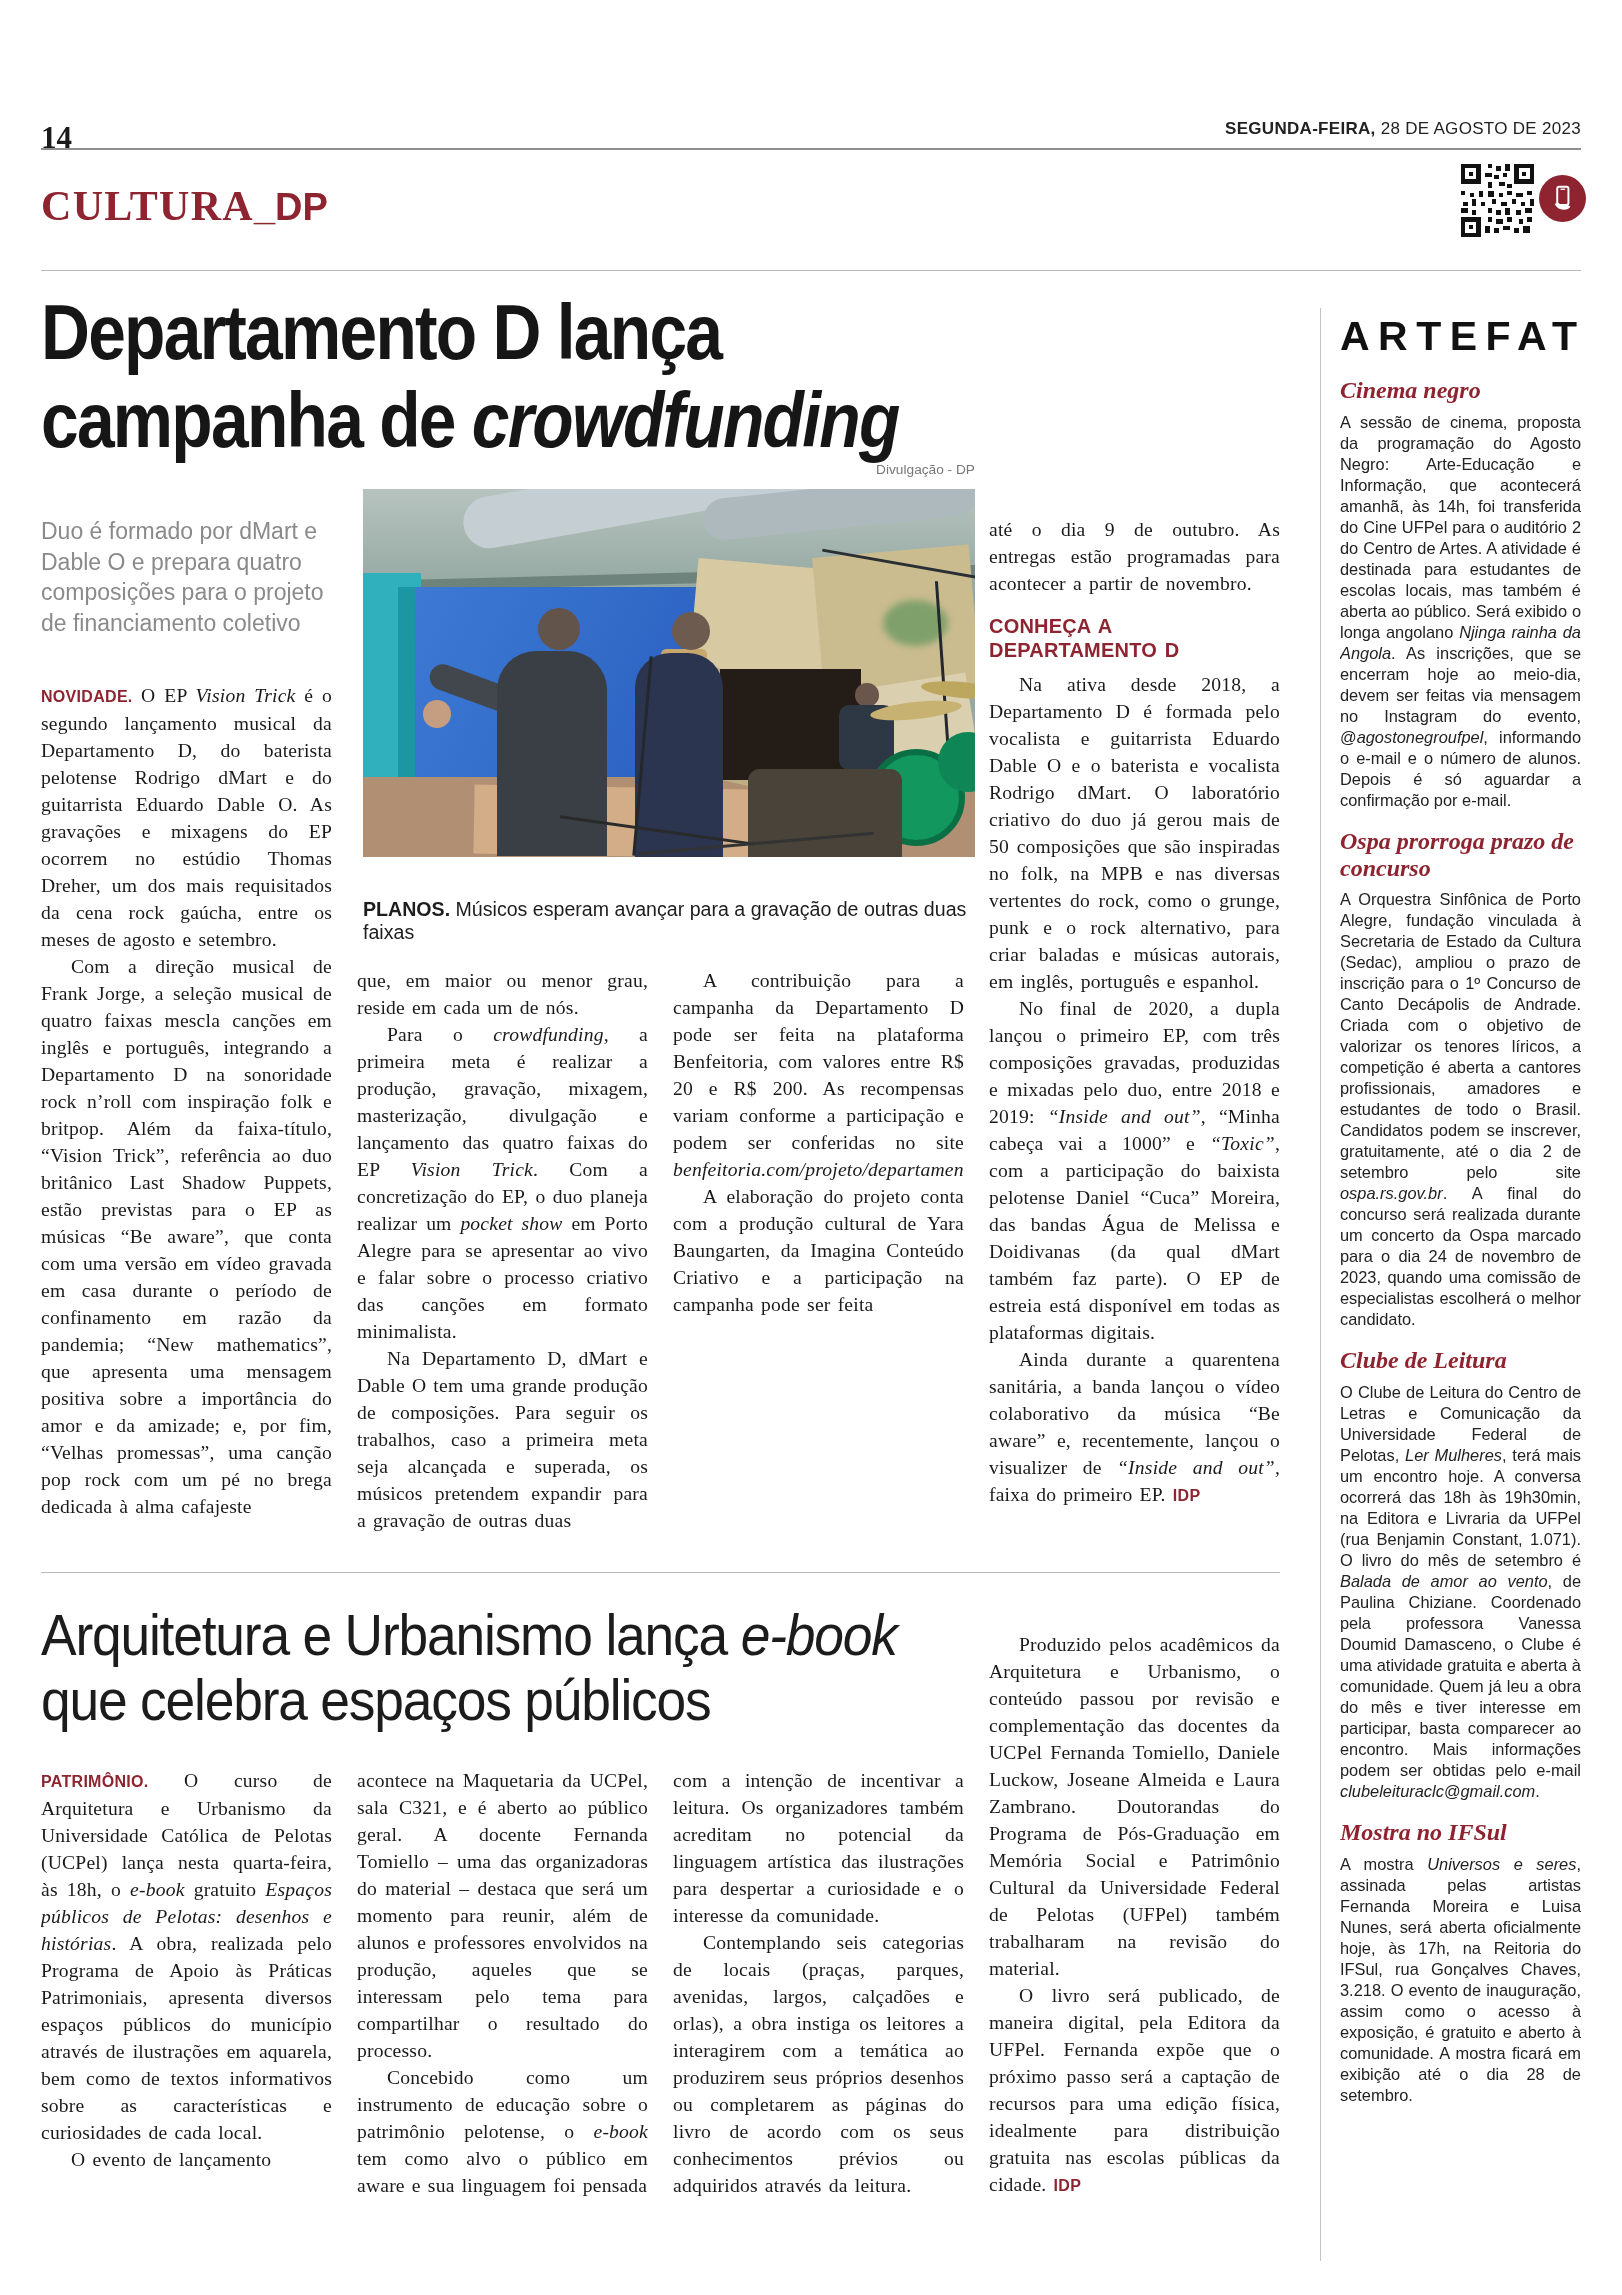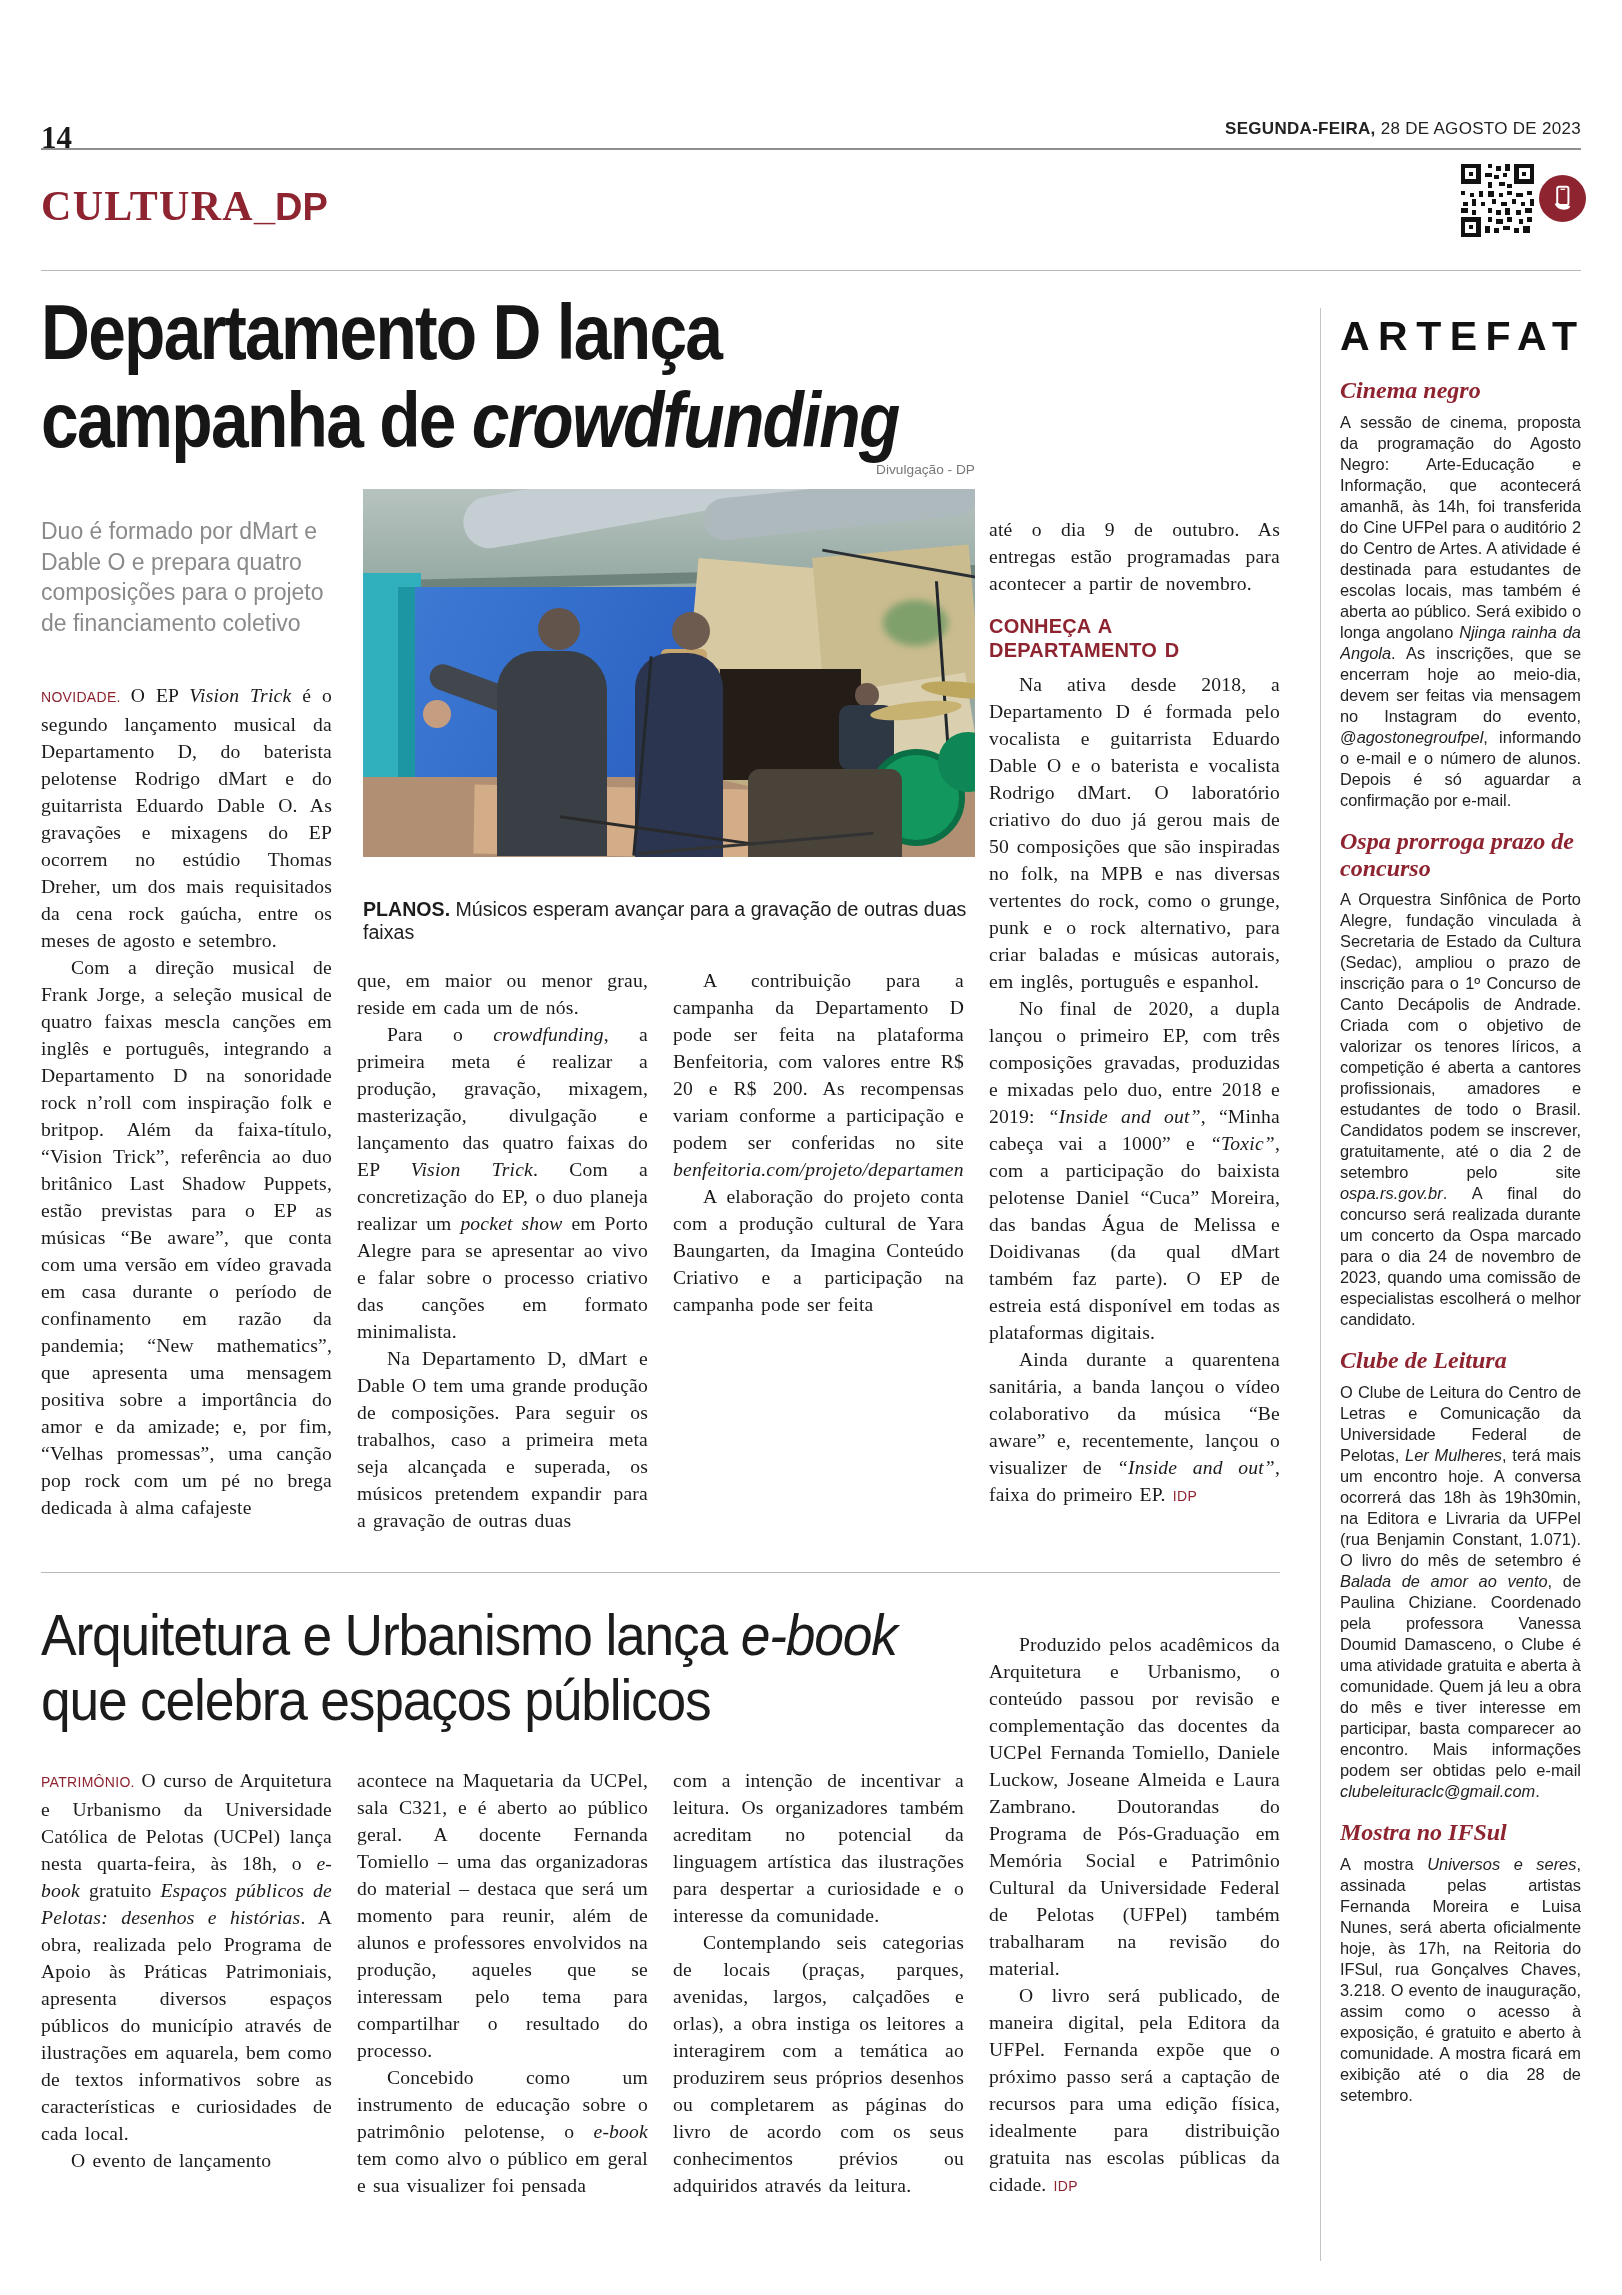--- a/index.html
+++ b/index.html
@@ -39,22 +39,22 @@
   .ph{position:absolute;}
   .caption{font-family:"Liberation Sans",sans-serif;font-size:19.6px;color:#1d1d1d;}
   .caption .lbl{font-weight:700;}
 
   
   .col{position:absolute;width:291px;overflow:hidden;font-size:19.6px;line-height:27px;
        text-align:justify;letter-spacing:0.2px;word-spacing:2px;hyphens:auto;}
   .bp{margin:0;}
   .ind{text-indent:30px;}
   .it{font-style:italic;}
-  .lab{font-family:"Liberation Sans",sans-serif;font-weight:400;color:var(--red);
-       font-size:14px;letter-spacing:0.3px;}
+  .lab{font-family:"Liberation Sans",sans-serif;font-weight:700;color:var(--red);
+       font-size:16px;letter-spacing:0.3px;}
   .subhead{font-family:"Liberation Sans",sans-serif;font-weight:700;color:var(--red);
            font-size:20px;line-height:1.2;margin:17px 0 9.2px;}
 
   
   .hl2{font-family:"Liberation Sans",sans-serif;font-weight:400;font-size:58px;line-height:65px;
        letter-spacing:-1.3px;color:#1c1c1c;transform:scaleX(.92);transform-origin:0 0;white-space:nowrap;}
 
   
   .sidebar{font-family:"Liberation Sans",sans-serif;}
   .sb-title{font-weight:700;font-size:41px;letter-spacing:8.5px;color:#111;}
@@ -228,21 +228,21 @@
       <div><span>que celebra espaços públicos</span></div>
     </div>
   </div>
 
   <div class="col" style="left:41px;top:1767px;height:507px;">
     <p class="bp"><span class="lab">PATRIMÔNIO. </span><span>O curso de Arquitetura e Urbanismo da Universidade Católica de Pelotas (UCPel) lança nesta quarta-feira, às 18h, o </span><span class="it">e-book</span><span> gratuito </span><span class="it">Espaços públicos de Pelotas: desenhos e histórias</span><span>. A obra, realizada pelo Programa de Apoio às Práticas Patrimoniais, apresenta diversos espaços públicos do município através de ilustrações em aquarela, bem como de textos informativos sobre as características e curiosidades de cada local.</span></p>
     <p class="bp ind"><span>O evento de lançamento</span></p>
   </div>
   <div class="col" style="left:357px;top:1767px;height:507px;">
     <p class="bp"><span>acontece na Maquetaria da UCPel, sala C321, e é aberto ao público geral. A docente Fernanda Tomiello – uma das organizadoras do material – destaca que será um momento para reunir, além de alunos e professores envolvidos na produção, aqueles que se interessam pelo tema para compartilhar o resultado do processo.</span></p>
-    <p class="bp ind"><span>Concebido como um instrumento de educação sobre o patrimônio pelotense, o </span><span class="it">e-book</span><span> tem como alvo o público em geral e sua visualizer foi pensada</span></p>
+    <p class="bp ind"><span>Concebido como um instrumento de educação sobre o patrimônio pelotense, o </span><span class="it">e-book</span><span> tem como alvo o público em aware e sua linguagem foi pensada</span></p>
   </div>
   <div class="col" style="left:673px;top:1767px;height:507px;">
     <p class="bp"><span>com a intenção de incentivar a leitura. Os organizadores também acreditam no potencial da linguagem artística das ilustrações para despertar a curiosidade e o interesse da comunidade.</span></p>
     <p class="bp ind"><span>Contemplando seis categorias de locais (praças, parques, avenidas, largos, calçadões e orlas), a obra instiga os leitores a interagirem com a temática ao produzirem seus próprios desenhos ou completarem as páginas do livro de acordo com os seus conhecimentos prévios ou adquiridos através da leitura.</span></p>
   </div>
   <div class="col" style="left:989px;top:1631px;height:648px;">
     <p class="bp ind"><span>Produzido pelos acadêmicos da Arquitetura e Urbanismo, o conteúdo passou por revisão e complementação das docentes da UCPel Fernanda Tomiello, Daniele Luckow, Joseane Almeida e Laura Zambrano. Doutorandas do Programa de Pós-Graduação em Memória Social e Patrimônio Cultural da Universidade Federal de Pelotas (UFPel) também trabalharam na revisão do material.</span></p>
     <p class="bp ind"><span>O livro será publicado, de maneira digital, pela Editora da UFPel. Fernanda expõe que o próximo passo será a captação de recursos para uma edição física, idealmente para distribuição gratuita nas escolas públicas da cidade. </span><span class="lab">IDP</span></p>
   </div>
 

